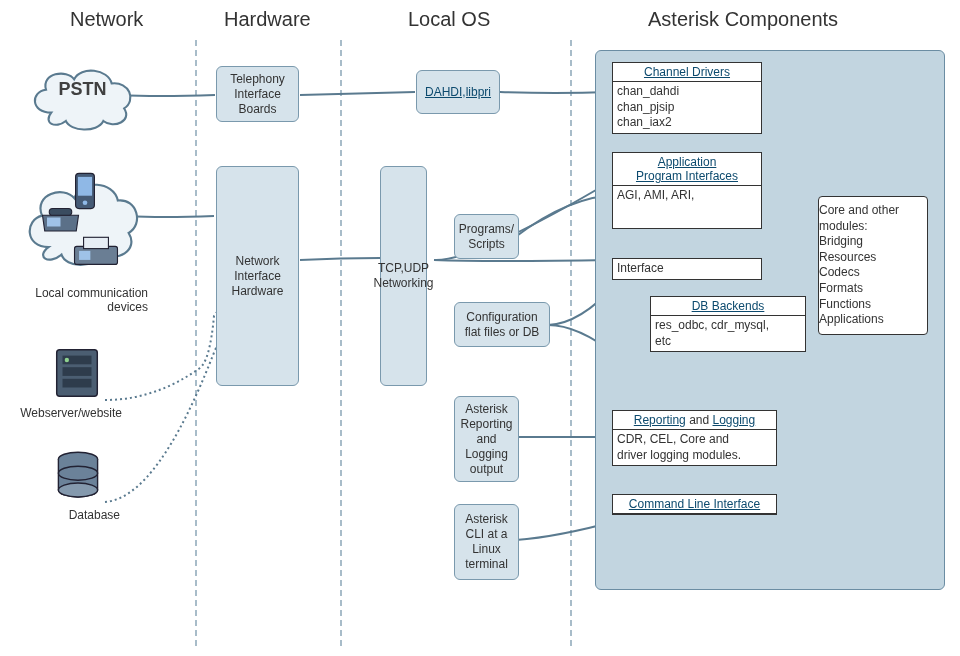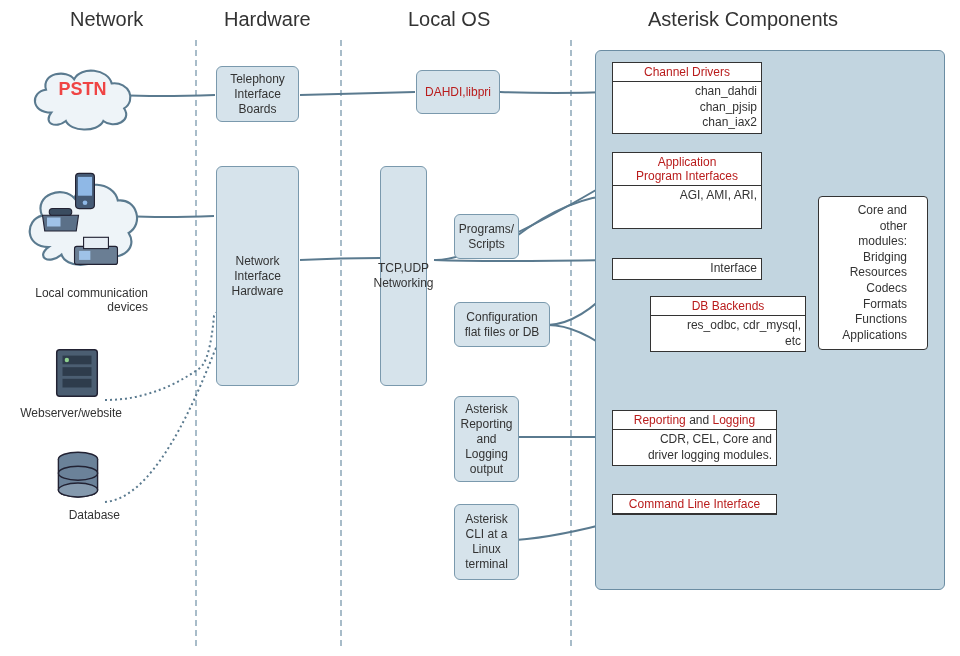--- a/index.html
+++ b/index.html
@@ -2,27 +2,27 @@
 <html><head>
 <meta charset="utf-8">
 <style>
 *{margin:0;padding:0;box-sizing:border-box}
 body{font-family:Arial,Helvetica,sans-serif;font-size:12px;width:960px;height:656px;position:relative;background:#fff;color:#333}
 .col-head{position:absolute;top:8px;font-size:20px;color:#333;font-weight:400}
 .dash{position:absolute;top:40px;bottom:10px;border-left:2px dashed #a8bcc9;width:0}
 .box{position:absolute;background:#d6e3eb;border:1px solid #7a99ad;border-radius:6px;text-align:center;display:flex;align-items:center;justify-content:center;padding:4px;line-height:1.25}
 .cloud{position:absolute}
 .cloud svg{display:block}
-.cloud-label{position:absolute;top:40%;left:50%;transform:translate(-50%,-50%);font-weight:700;font-size:18px;color:#ef4444}
+.cloud-label{position:absolute;top:40%;left:50%;transform:translate(-50%,-50%);font-weight:700;font-size:18px;color:#404040}
 .caption{position:absolute;font-size:12px;text-align:right;line-height:1.2;color:#333}
 .ast-container{position:absolute;left:595px;top:50px;width:350px;height:540px;background:#c2d5e0;border:1px solid #6b8da3;border-radius:6px}
 .white-box{position:absolute;background:#fff;border:1px solid #333}
 .white-head{text-align:center;padding:2px 4px;border-bottom:1px solid #333;font-size:12px}
-.white-body{text-align:right;padding:2px 4px;font-size:12px;line-height:1.3}
-.link{color:#b91c1c;}
+.white-body{text-align:left;padding:2px 4px;font-size:12px;line-height:1.3}
+.link{color:#0c4a6e;text-decoration:underline}
 .line{stroke:#5a7a8f;stroke-width:2;fill:none}
 .dotted{stroke-dasharray:2,3}
 #wires{position:absolute;left:0;top:0;width:960px;height:656px;pointer-events:none}
 .icon-img{position:absolute;display:flex;align-items:center;justify-content:center}
 </style>
 </head>
 <body>
 
 <div class="col-head" style="left:70px">Network</div>
 <div class="col-head" style="left:224px">Hardware</div>
@@ -142,14 +142,14 @@
 <div class="white-box" style="left:612px;top:410px;width:165px">
   <div class="white-head"><span class="link">Reporting</span><span> and </span><span class="link">Logging</span></div>
   <div class="white-body">CDR, CEL, Core and<br>driver logging modules.</div>
 </div>
 
 <div class="white-box" style="left:612px;top:494px;width:165px">
   <div class="white-head"><span class="link">Command Line Interface</span></div>
 </div>
 
 <div class="white-box" style="left:818px;top:196px;width:110px;border-radius:4px">
-  <div class="white-body" style="padding:6px 20px">Core and other<br>modules:<br>Bridging<br>Resources<br>Codecs<br>Formats<br>Functions<br>Applications</div>
+  <div class="white-body" style="padding:6px 0">Core and other<br>modules:<br>Bridging<br>Resources<br>Codecs<br>Formats<br>Functions<br>Applications</div>
 </div>
 
 </body></html>

